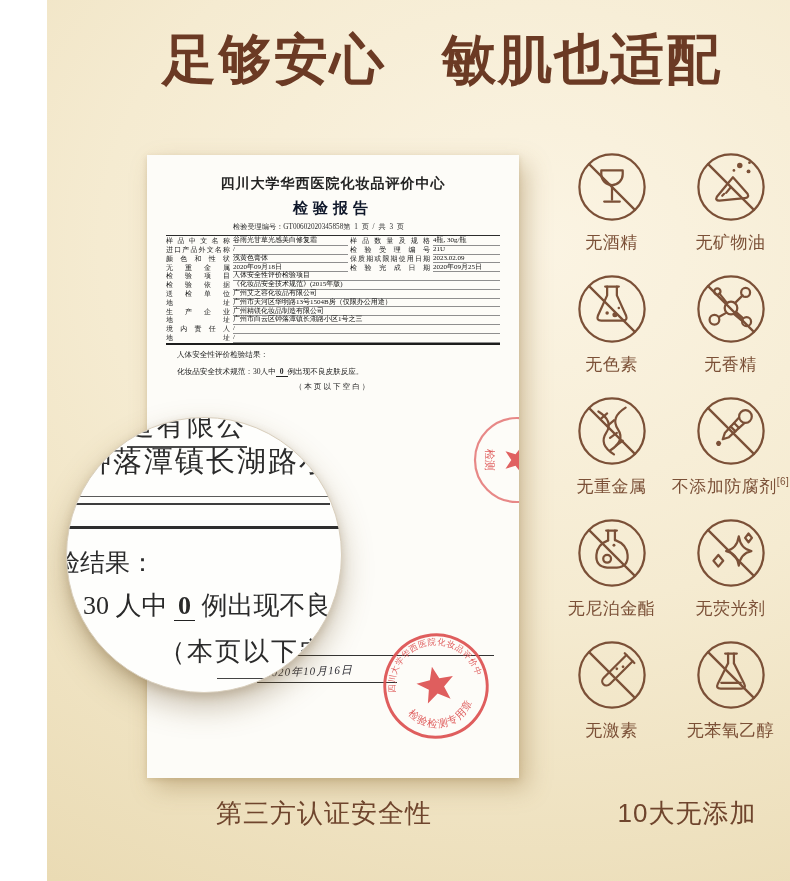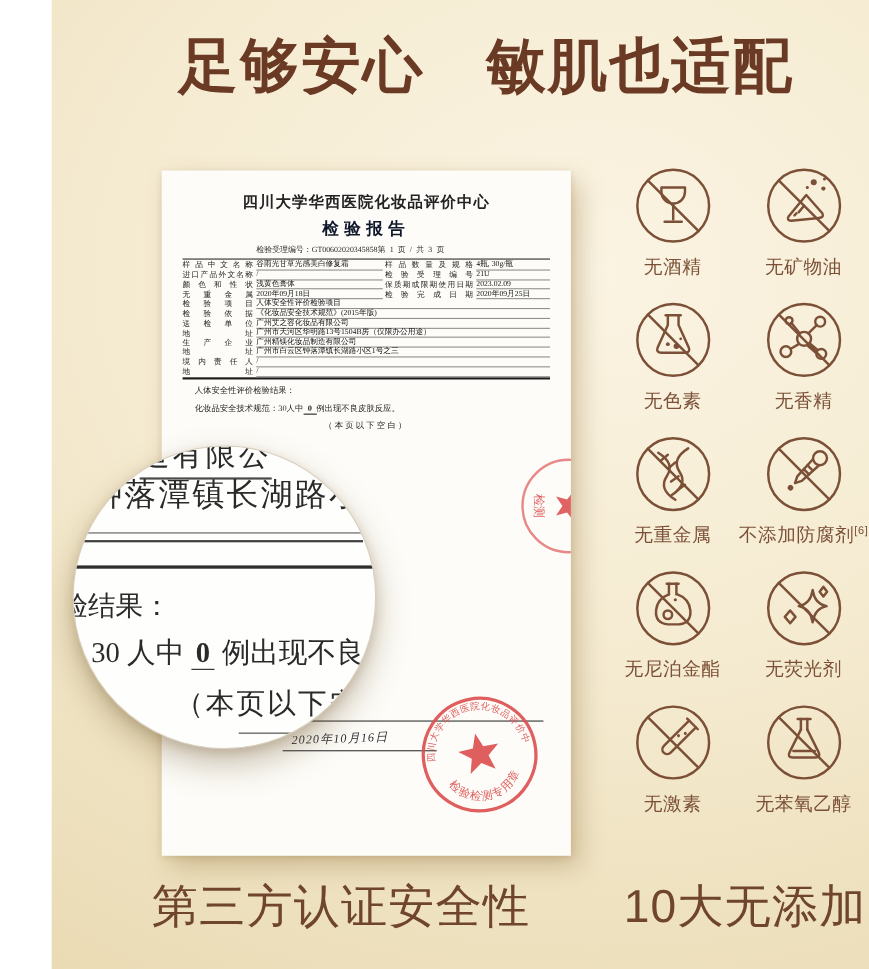--- a/index.html
+++ b/index.html
@@ -57,21 +57,21 @@
   .sign-date{position:absolute;left:118px;top:508px;width:140px;
     font-style:italic;font-size:11px;color:#2b2b33;transform:rotate(-2deg);letter-spacing:1px;}
   .date-hr{position:absolute;left:110px;top:527px;width:140px;border-top:1px solid #333;}
   .stamp{position:absolute;left:228px;top:470px;width:122px;height:122px;
     transform:rotate(-12deg);opacity:.92;}
   .edge-stamp{position:absolute;left:322px;top:258px;width:95px;height:95px;
     transform:rotate(90deg);opacity:.9;}
 
   
   .magnifier{
-    position:absolute;left:19px;top:405px;width:274px;height:274px;
+    position:absolute;left:19px;top:417px;width:274px;height:274px;
     border-radius:50%;background:#fefefc;
     border:1px solid #d9cfbd;
     box-shadow:0 14px 30px rgba(110,82,40,.35), 0 4px 10px rgba(110,82,40,.2);
     overflow:hidden;
     font-family:"Liberation Serif","DejaVu Serif",serif;color:#2a2a2a;
   }
   .mag-line1{position:absolute;left:60px;top:-10px;font-size:27px;letter-spacing:3px;
     border-bottom:2px solid #4a4a4a;padding-bottom:2px;white-space:nowrap;}
   .mag-line2{position:absolute;left:-16px;top:24px;font-size:29px;letter-spacing:2px;
     border-bottom:2px solid #3d3d3d;padding-bottom:21px;white-space:nowrap;}
@@ -87,21 +87,21 @@
   .badges{
     position:absolute;left:505px;top:150px;width:240px;
     display:grid;grid-template-columns:119px 119px;grid-auto-rows:122px;text-align:center;
   }
   .badge{display:flex;flex-direction:column;align-items:center;}
   .badge svg{width:74px;height:74px;display:block;}
   .badge-label{margin-top:7px;font-size:17px;color:#7b5037;letter-spacing:.5px;white-space:nowrap;}
   .badge-label sup{font-size:10px;vertical-align:super;}
 
   
-  .caption{position:absolute;top:796px;font-size:42px;color:#6f452d;letter-spacing:1px;text-align:left;}
+  .caption{position:absolute;top:796px;font-size:26px;color:#6f452d;letter-spacing:1px;text-align:center;}
   .caption-left{left:91px;width:372px;}
   .caption-right{left:520px;width:240px;}
 
   .ic{stroke:#7b5037;fill:none;stroke-width:2.3;stroke-linecap:round;stroke-linejoin:round;}
   .icf{fill:#7b5037;stroke:none;}
   .stamp-red{fill:#dd5151;}
 </style>
 </head>
 <body>
 

